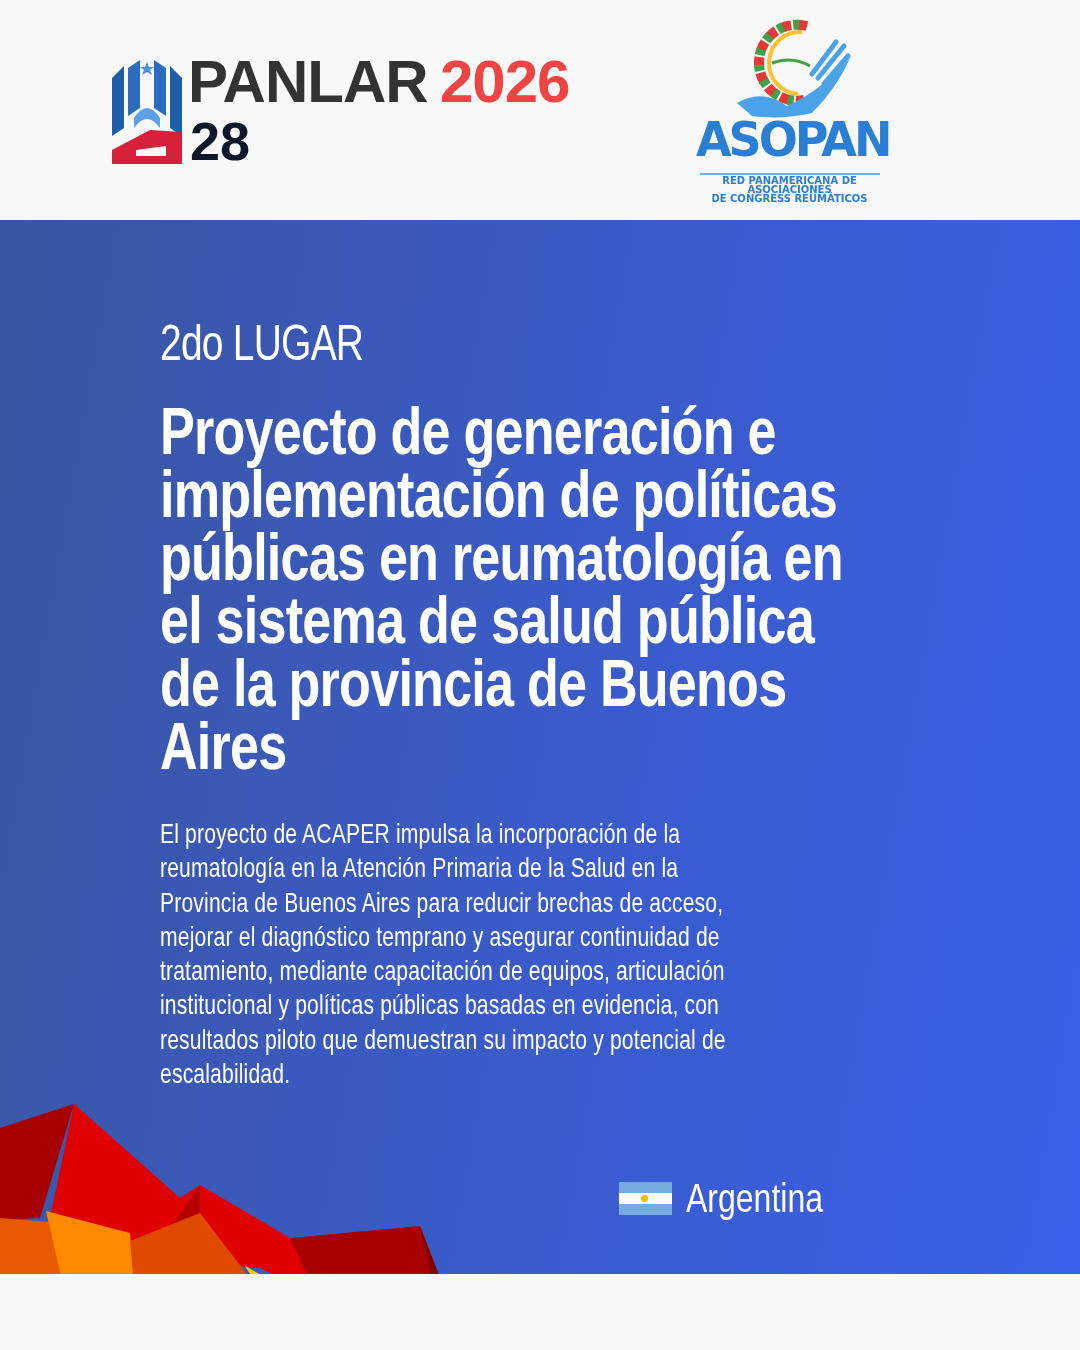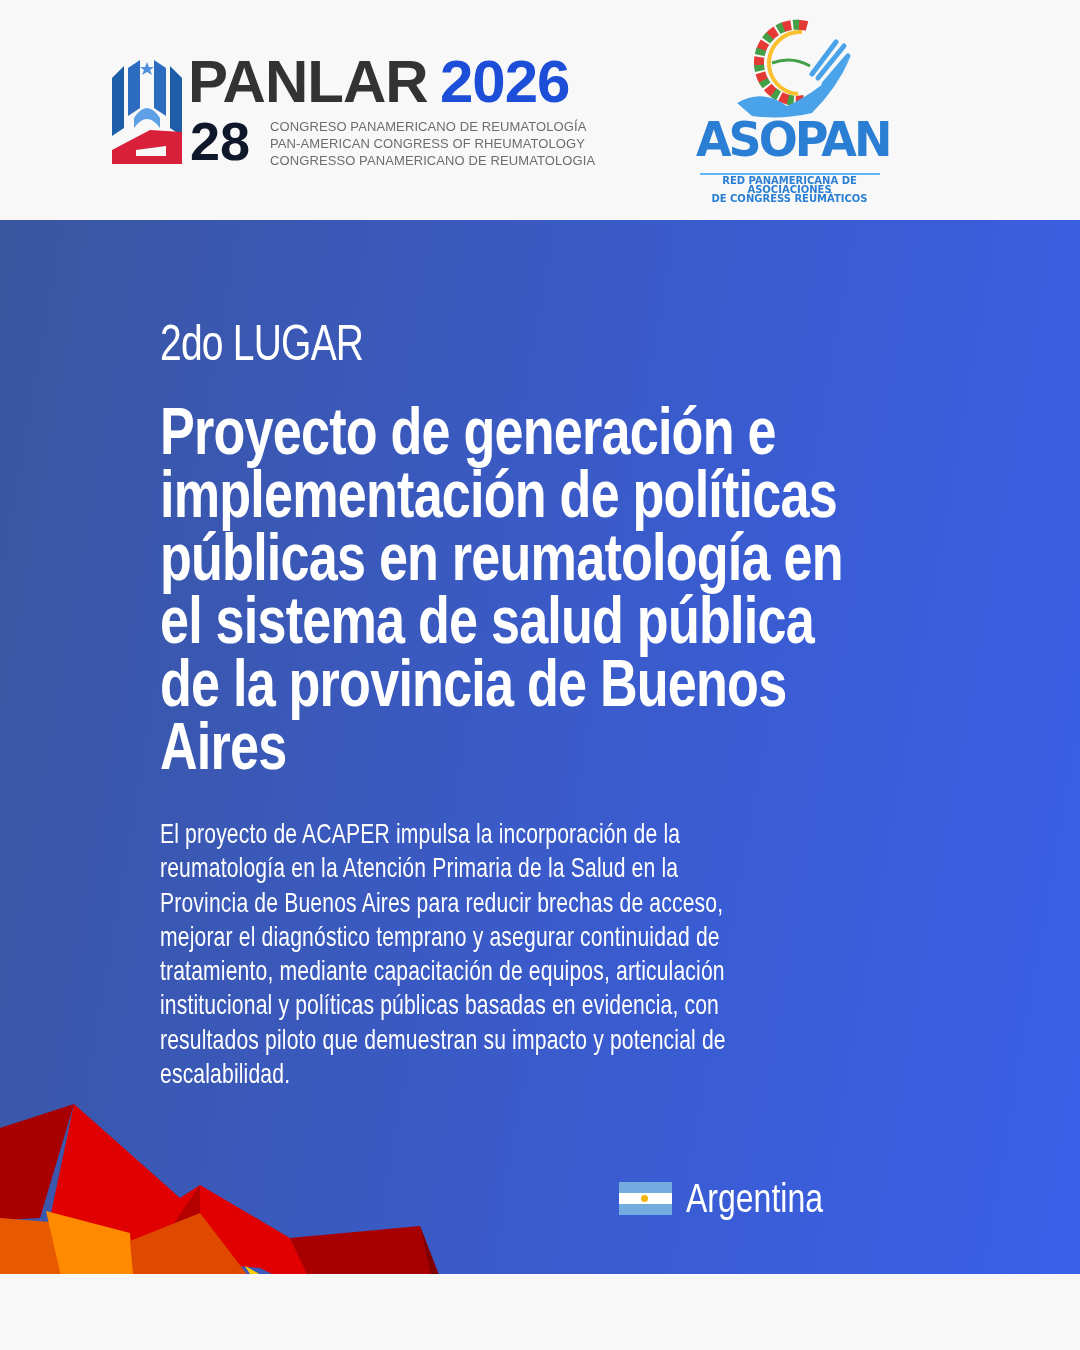--- a/index.html
+++ b/index.html
@@ -17,21 +17,21 @@
     .panlar-logo { position: absolute; left: 110px; top: 58px; width: 480px; height: 110px; }
     .panlar-emblem { position: absolute; left: 0; top: 0; width: 74px; height: 108px; }
     .panlar-word {
       position: absolute; left: 78px; top: -6px;
       font-family: "Liberation Sans", sans-serif; font-weight: 700;
       font-size: 60px; letter-spacing: -1px; color: #333333; line-height: 1;
     }
     .panlar-year {
       position: absolute; left: 330px; top: -6px;
       font-family: "Liberation Sans", sans-serif; font-weight: 700;
-      font-size: 60px; letter-spacing: -1px; color: #1d4ed8; line-height: 1;
+      font-size: 60px; letter-spacing: -1px; color: #ef4444; line-height: 1;
     }
     .panlar-num {
       position: absolute; left: 80px; top: 56px;
       font-family: "Liberation Sans", sans-serif; font-weight: 700;
       font-size: 54px; color: #0f172a; line-height: 1;
     }
     .panlar-sub {
       position: absolute; left: 160px; top: 60px;
       font-family: "Liberation Sans", sans-serif; font-size: 13px;
       color: #6d6d6d; line-height: 17px; letter-spacing: 0.1px; white-space: nowrap;
@@ -106,25 +106,20 @@
       <polygon points="44,2 56,10 56,58 44,50" fill="#2b6cc0"></polygon>
       <polygon points="60,8 72,20 72,78 60,70" fill="#1e5ea8"></polygon>
       <path d="M24,60 Q37,40 50,60 L50,70 Q37,52 24,70 Z" fill="#5ea0e6"></path>
       <polygon points="37,4 39,9 44,9 40,12 42,17 37,14 32,17 34,12 30,9 35,9" fill="#4f8fdc"></polygon>
       <polygon points="2,92 40,72 72,74 72,106 2,106" fill="#d8203a"></polygon>
       <polygon points="26,92 56,88 56,98 26,98" fill="#f8f8f8"></polygon>
     </svg>
     <div class="panlar-word">PANLAR</div>
     <div class="panlar-year">2026</div>
     <div class="panlar-num">28</div>
-    <div class="panlar-sub">
-      <div>CONGRESO PANAMERICANO DE REUMATOLOGÍA</div>
-      <div>PAN-AMERICAN CONGRESS OF RHEUMATOLOGY</div>
-      <div>CONGRESSO PANAMERICANO DE REUMATOLOGIA</div>
-    </div>
   </div>
 
   <div class="asopan-logo">
     <svg class="asopan-globe" viewBox="0 0 120 110">
       <path d="M75,8 A38,38 0 1 0 72,82" fill="none" stroke="#e53935" stroke-width="10" stroke-dasharray="10 6"></path>
       <path d="M75,8 A38,38 0 1 0 72,82" fill="none" stroke="#43a047" stroke-width="10" stroke-dasharray="6 10" stroke-dashoffset="8"></path>
       <path d="M70,14 A30,30 0 0 0 66,76" fill="none" stroke="#fbc02d" stroke-width="4"></path>
       <path d="M40,45 Q60,38 78,48" fill="none" stroke="#43a047" stroke-width="3"></path>
       <path d="M5,85 Q30,70 55,88 Q90,72 118,40 Q105,70 80,95 Q50,102 20,98 Z" fill="#4aa3e8"></path>
       <path d="M86,60 L112,28 M92,66 L116,38 M80,56 L104,24" stroke="#4aa3e8" stroke-width="5" stroke-linecap="round"></path>

